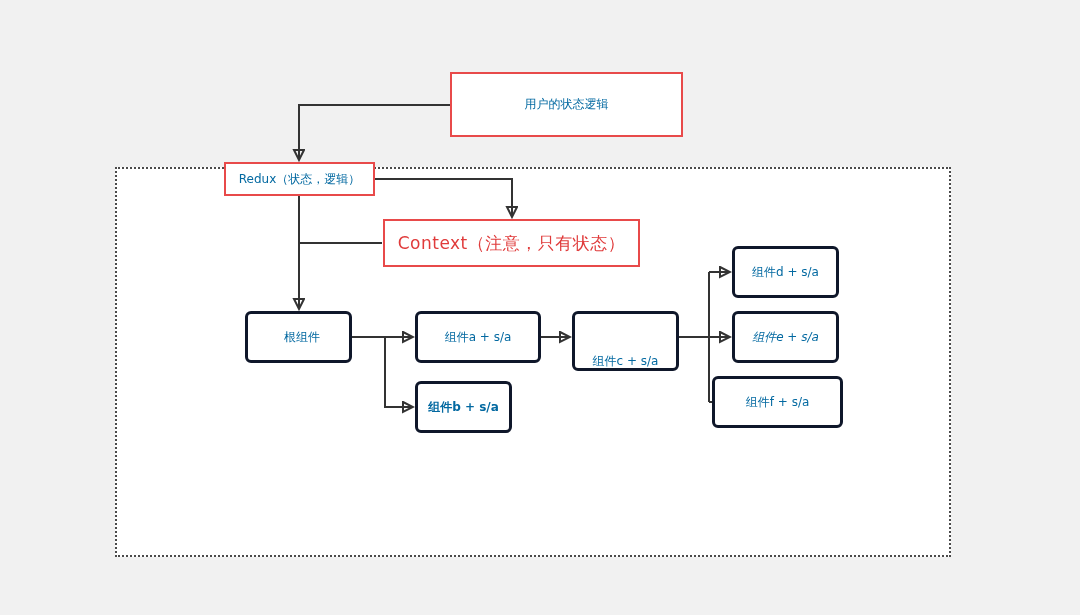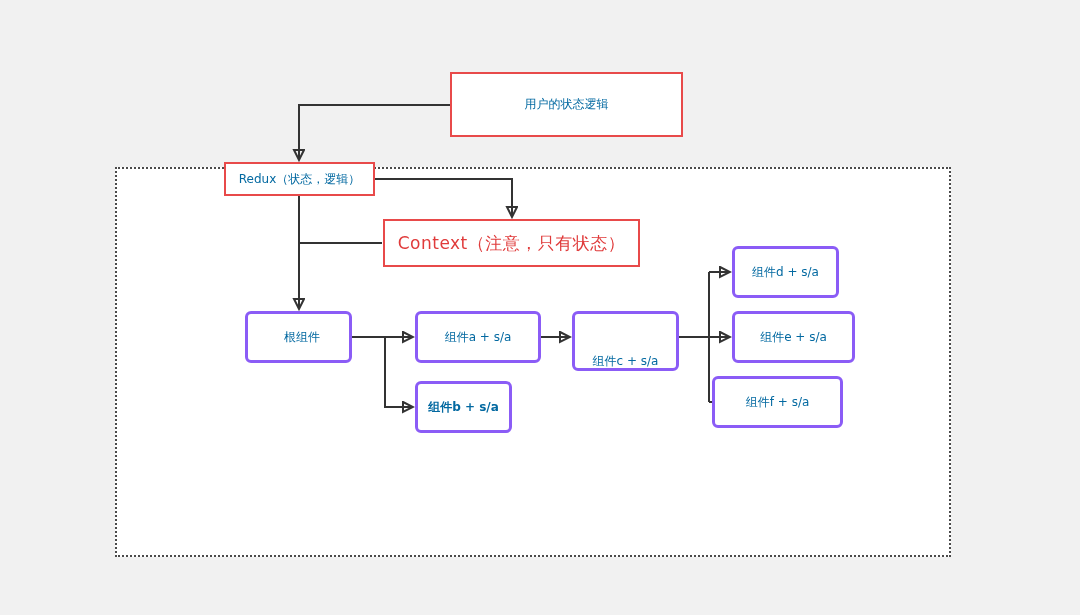--- a/index.html
+++ b/index.html
@@ -34,37 +34,37 @@
     text-align: center;
     color: #0369a1;
     font-size: 12px;
     line-height: 1.2;
     z-index: 3;
   }
   .node.red {
     border: 2px solid #e84a4a;
   }
   .node.blue {
-    border: 3px solid #8b5cf6;
+    border: 3px solid #0f172a;
     border-radius: 6px;
   }
   .node.context-node {
     font-size: 17px;
     color: #e03b3b;
     letter-spacing: 0.5px;
   }
   #n-user   { left: 450px; top:  72px; width: 233px; height: 65px; }
   #n-redux  { left: 224px; top: 162px; width: 151px; height: 34px; }
   #n-context{ left: 383px; top: 219px; width: 257px; height: 48px; }
   #n-root   { left: 245px; top: 311px; width: 107px; height: 52px; padding-left: 7px; }
   #n-a      { left: 415px; top: 311px; width: 126px; height: 52px; }
   #n-b      { left: 415px; top: 381px; width: 97px; height: 52px; font-weight: bold; }
   #n-c      { left: 572px; top: 311px; width: 107px; height: 60px; align-items: flex-end; }
   #n-d      { left: 732px; top: 246px; width: 107px; height: 52px; }
-  #n-e      { left: 732px; top: 311px; width: 123px; height: 52px; }
+  #n-e      { left: 732px; top: 311px; width: 107px; height: 52px; font-style: italic; }
   #n-f      { left: 712px; top: 376px; width: 131px; height: 52px; }
   svg.wires {
     position: absolute;
     left: 0;
     top: 0;
     z-index: 2;
   }
   svg.wires path {
     fill: none;
     stroke: #333333;

